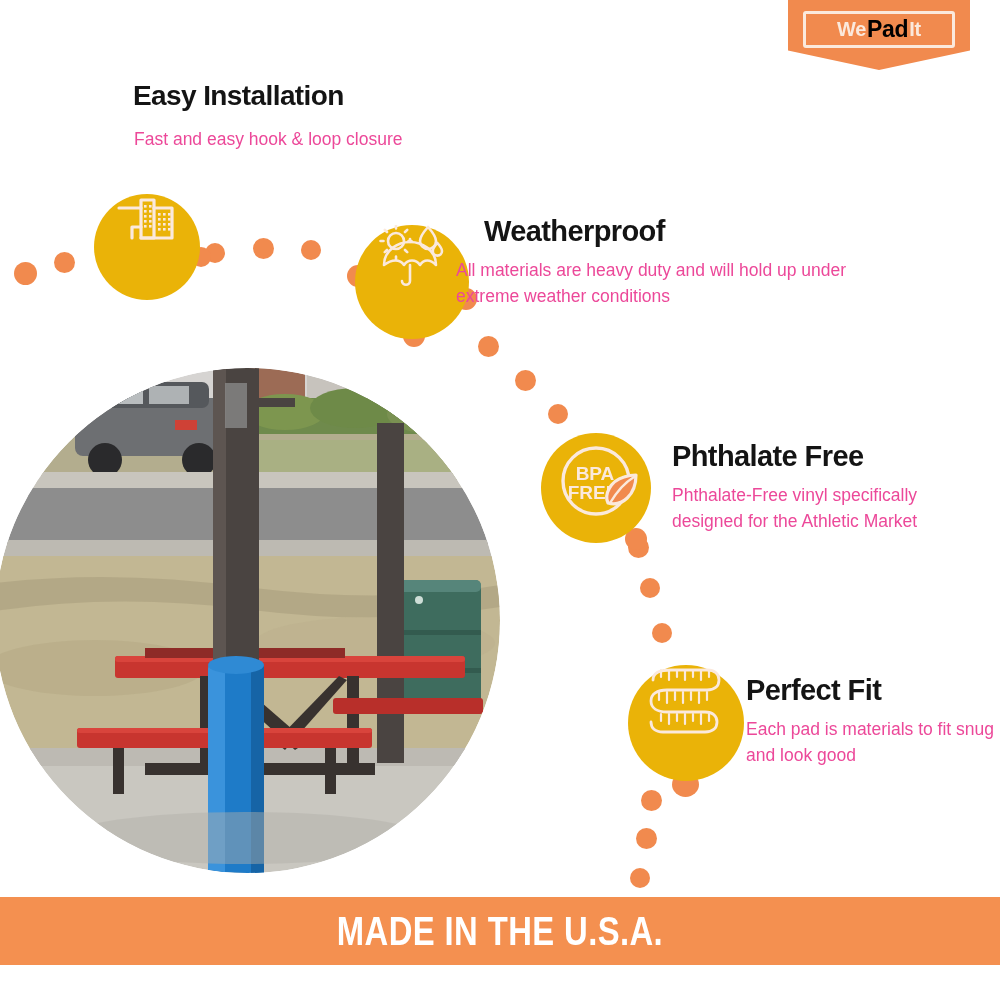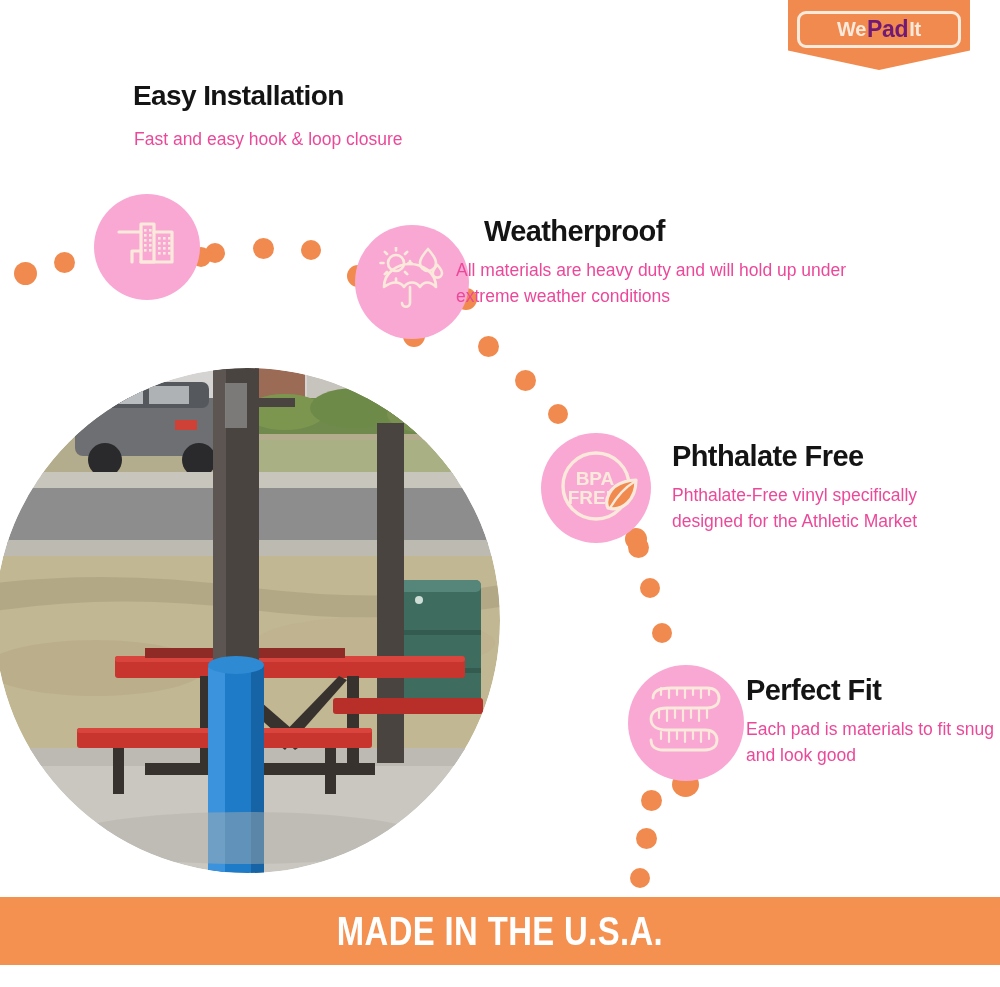--- a/index.html
+++ b/index.html
@@ -11,27 +11,27 @@
 
   
   #logo-banner {
     position:absolute; left:788px; top:0; width:182px; height:70px;
     background:#F18A4E;
     -webkit-clip-path: polygon(0 0, 100% 0, 100% 72%, 50% 100%, 0 72%);
     clip-path: polygon(0 0, 100% 0, 100% 72%, 50% 100%, 0 72%);
     display:flex; align-items:flex-start; justify-content:center;
   }
   #logo-plate {
-    margin-top:11px; width:164px; height:37px;
-    border:3px solid #FBE9DC; border-radius:9px;
+    margin-top:11px; width:152px; height:37px;
+    border:3px solid #FBE9DC; border-radius:3px;
     display:flex; align-items:center; justify-content:center;
     letter-spacing:-0.3px;
   }
   .logo-we, .logo-it { font-size:20px; font-weight:bold; color:#FBE9DC; }
-  .logo-pad { font-size:23px; font-weight:bold; color:#701a75; padding:0 1px;}
+  .logo-pad { font-size:23px; font-weight:bold; color:#000000; padding:0 1px;}
 
   
   .feat-title {
     position:absolute; font-size:29px; font-weight:bold;
     color:#141414; letter-spacing:-0.6px; white-space:nowrap;
   }
   .feat-body {
     position:absolute; font-size:17.5px; line-height:26px;
     color:#ec4899; font-weight:normal;
   }
@@ -44,21 +44,21 @@
 
   #title-phthalate { left:672px; top:440px; }
   #body-phthalate  { left:672px; top:482px; width:300px; }
 
   #title-fit { left:746px; top:674px; }
   #body-fit  { left:746px; top:716px; width:250px; }
 
   
   .icon-circle {
     position:absolute; border-radius:50%;
-    background:#f9a8d4; display:flex; align-items:center; justify-content:center;
+    background:#eab308; display:flex; justify-content:center;
   }
   #icon-install  { left:94px;  top:194px; width:106px; height:106px; }
   #icon-weather  { left:355px; top:225px; width:114px; height:114px; }
   #icon-bpa      { left:541px; top:433px; width:110px; height:110px; }
   #icon-fit      { left:628px; top:665px; width:116px; height:116px; }
 
   
   .lobe { position:absolute; border-radius:50%; background:#F18A4E; }
 
   

